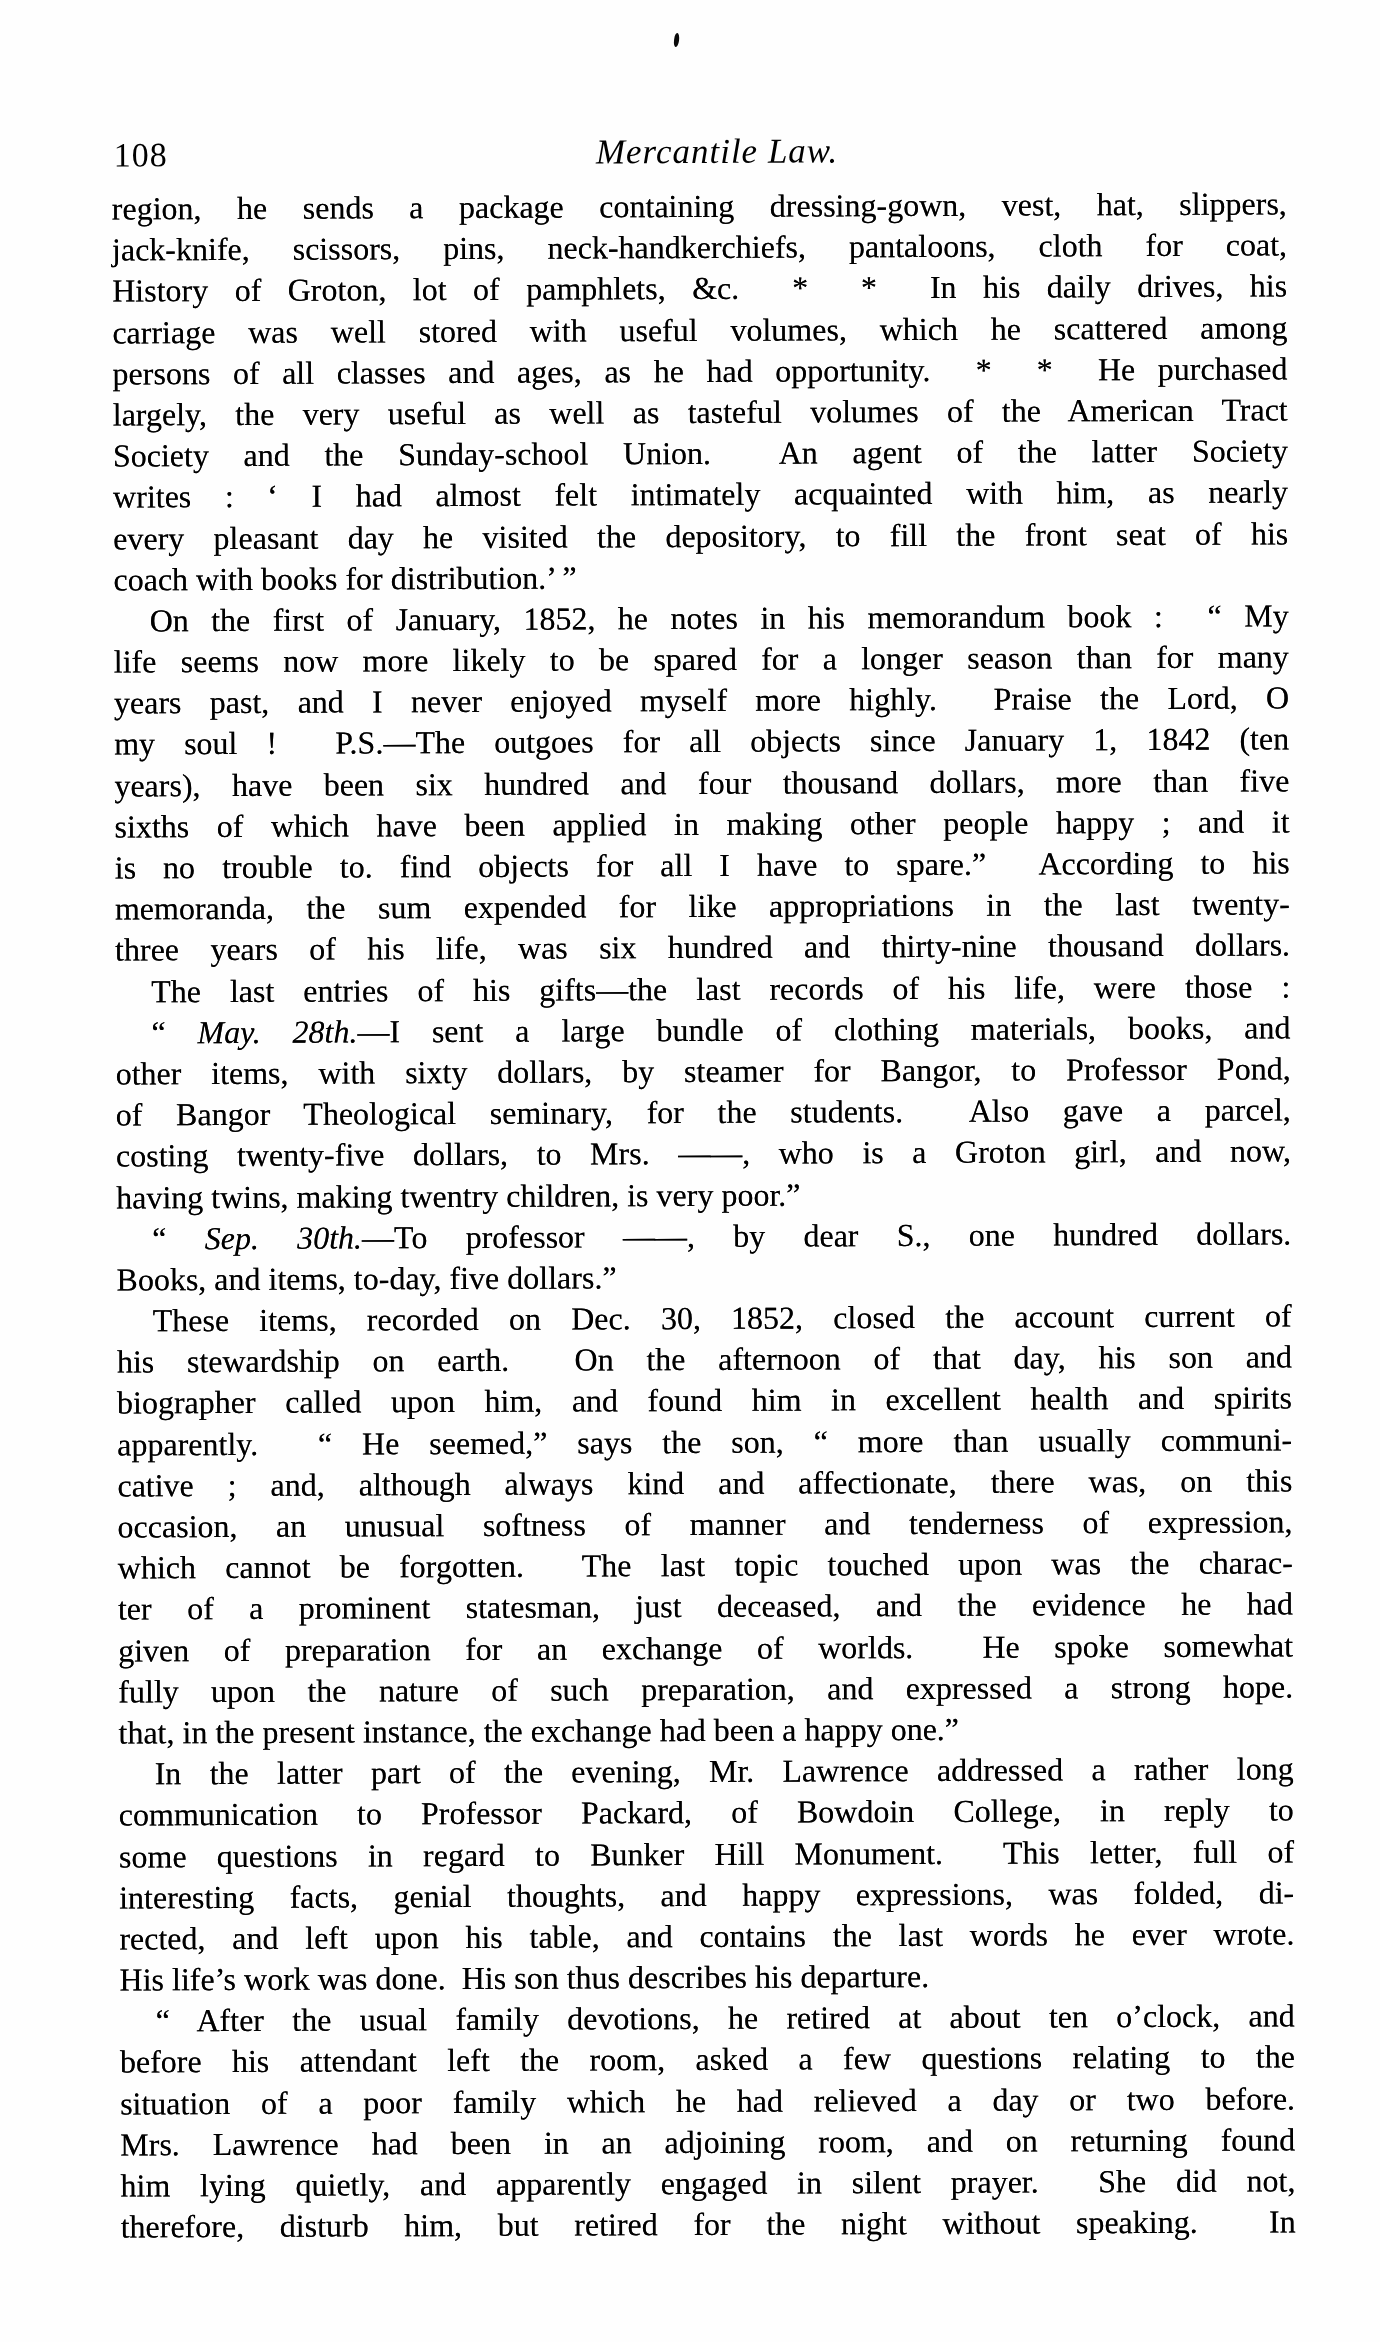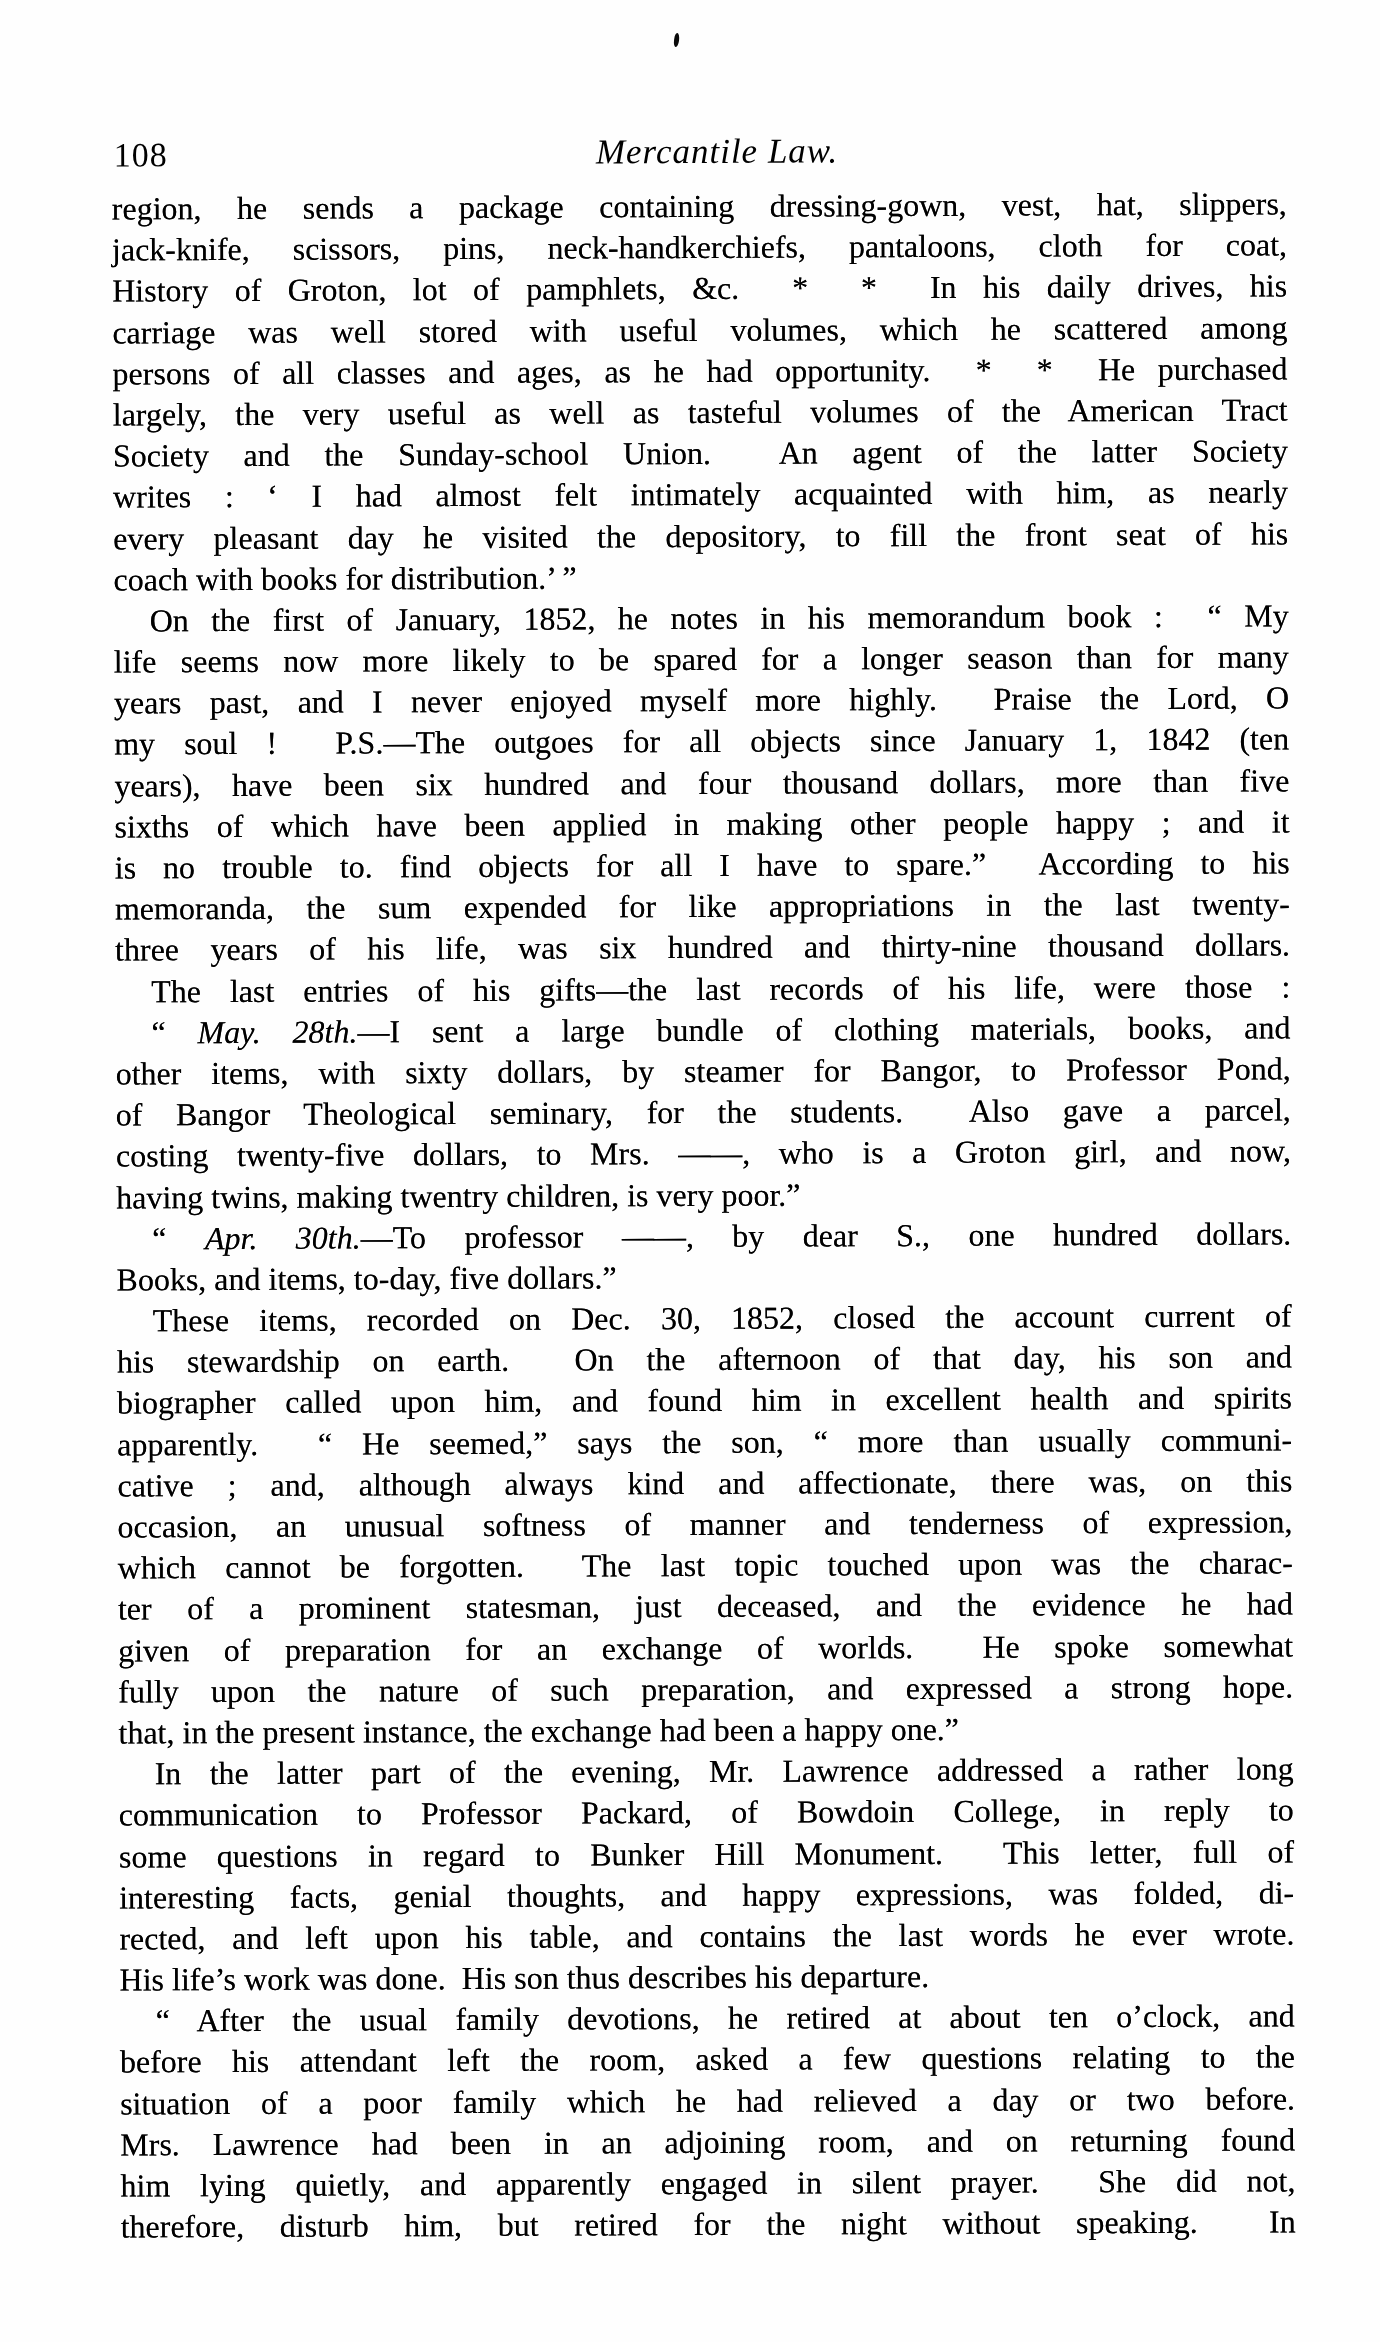--- a/index.html
+++ b/index.html
@@ -97,21 +97,21 @@
         <div class="line j"><span>sixths of which have been applied in making other people happy ; and it</span></div>
         <div class="line j"><span>is no trouble to. find objects for all I have to spare.”  According to his</span></div>
         <div class="line j"><span>memoranda, the sum expended for like appropriations in the last twenty-</span></div>
         <div class="line j"><span>three years of his life, was six hundred and thirty-nine thousand dollars.</span></div>
         <div class="line j in"><span>The last entries of his gifts—the last records of his life, were those :</span></div>
         <div class="line j in"><span>“ </span><span class="it">May. 28th.</span><span>—I sent a large bundle of clothing materials, books, and</span></div>
         <div class="line j"><span>other items, with sixty dollars, by steamer for Bangor, to Professor Pond,</span></div>
         <div class="line j"><span>of Bangor Theological seminary, for the students.  Also gave a parcel,</span></div>
         <div class="line j"><span>costing twenty-five dollars, to Mrs. ——, who is a Groton girl, and now,</span></div>
         <div class="line"><span>having twins, making twentry children, is very poor.”</span></div>
-        <div class="line j in"><span>“ </span><span class="it">Apr. 30th.</span><span>—To professor ——, by dear S., one hundred dollars.</span></div>
+        <div class="line j in"><span>“ </span><span class="it">Sep. 30th.</span><span>—To professor ——, by dear S., one hundred dollars.</span></div>
         <div class="line"><span>Books, and items, to-day, five dollars.”</span></div>
         <div class="line j in"><span>These items, recorded on Dec. 30, 1852, closed the account current of</span></div>
         <div class="line j"><span>his stewardship on earth.  On the afternoon of that day, his son and</span></div>
         <div class="line j"><span>biographer called upon him, and found him in excellent health and spirits</span></div>
         <div class="line j"><span>apparently.  “ He seemed,” says the son, “ more than usually communi-</span></div>
         <div class="line j"><span>cative ; and, although always kind and affectionate, there was, on this</span></div>
         <div class="line j"><span>occasion, an unusual softness of manner and tenderness of expression,</span></div>
         <div class="line j"><span>which cannot be forgotten.  The last topic touched upon was the charac-</span></div>
         <div class="line j"><span>ter of a prominent statesman, just deceased, and the evidence he had</span></div>
         <div class="line j"><span>given of preparation for an exchange of worlds.  He spoke somewhat</span></div>

